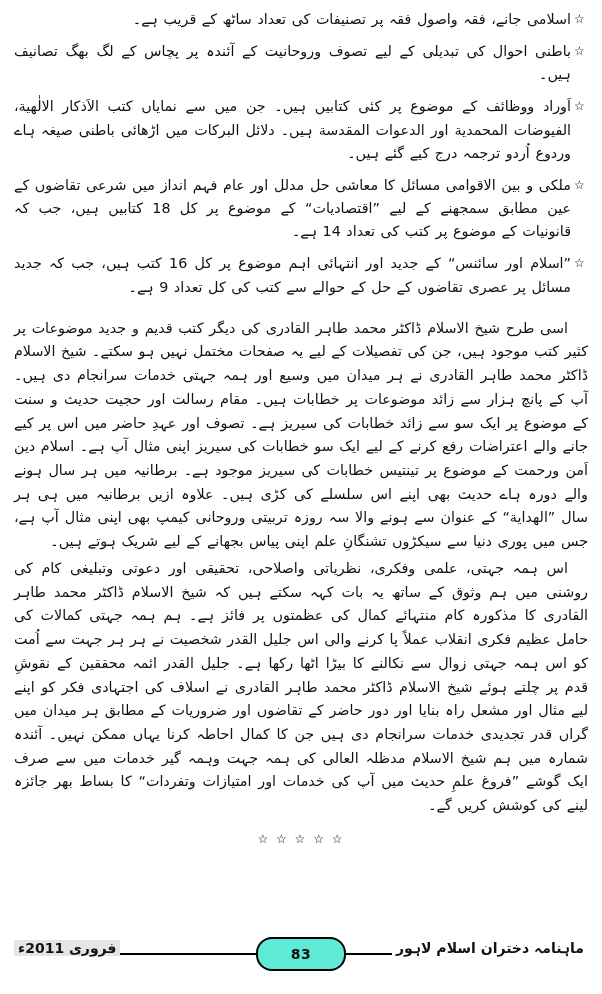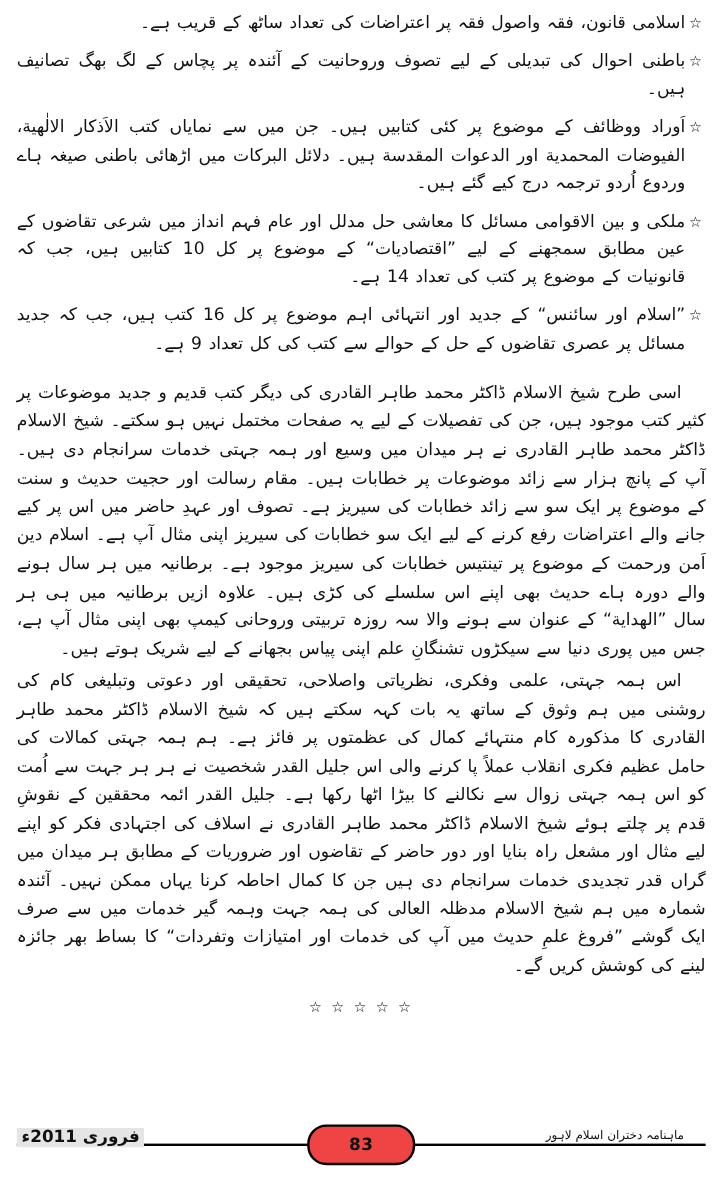--- a/index.html
+++ b/index.html
@@ -104,69 +104,69 @@
     top: 8px;
     font-size: 14px;
     font-weight: bold;
     background: #e5e5e5;
     padding: 0 4px;
     z-index: 3;
     direction: rtl;
   }
   .footer-right-label {
     position: absolute;
-    right: 28px;
+    right: 14px;
     top: 8px;
-    font-size: 10px;
-    font-weight: normal;
+    font-size: 14px;
+    font-weight: bold;
     background: #fff;
     padding: 0 4px;
     z-index: 3;
     direction: rtl;
   }
   .page-number-pill {
     position: absolute;
     left: 50%;
     transform: translateX(-50%);
     top: 5px;
     width: 86px;
     height: 30px;
     border: 2px solid #000;
     border-radius: 16px;
-    background: #ef4444;
+    background: #5eead4;
     z-index: 4;
     display: flex;
     align-items: center;
     justify-content: center;
     font-size: 14px;
     font-weight: bold;
     letter-spacing: 0.5px;
   }
 </style>
 </head>
 <body>
 
 <div class="page">
 
   <ul class="bullet-list">
     <li class="bullet-item">
       <span class="star-marker">☆</span>
-      <span class="bullet-text">اسلامی قانون، فقہ واصول فقہ پر اعتراضات کی تعداد ساٹھ کے قریب ہے۔</span>
+      <span class="bullet-text">اسلامی جانے، فقہ واصول فقہ پر تصنیفات کی تعداد ساٹھ کے قریب ہے۔</span>
     </li>
     <li class="bullet-item">
       <span class="star-marker">☆</span>
       <span class="bullet-text">باطنی احوال کی تبدیلی کے لیے تصوف وروحانیت کے آئندہ پر پچاس کے لگ بھگ تصانیف ہیں۔</span>
     </li>
     <li class="bullet-item">
       <span class="star-marker">☆</span>
       <span class="bullet-text">اَوراد ووظائف کے موضوع پر کئی کتابیں ہیں۔ جن میں سے نمایاں کتب الاَذکار الالٰهیة، الفیوضات المحمدیة اور الدعوات المقدسة ہیں۔ دلائل البرکات میں اڑھائی باطنی صیغہ ہاے وردوع اُردو ترجمہ درج کیے گئے ہیں۔</span>
     </li>
     <li class="bullet-item">
       <span class="star-marker">☆</span>
-      <span class="bullet-text">ملکی و بین الاقوامی مسائل کا معاشی حل مدلل اور عام فہم انداز میں شرعی تقاضوں کے عین مطابق سمجھنے کے لیے ”اقتصادیات“ کے موضوع پر کل 10 کتابیں ہیں، جب کہ قانونیات کے موضوع پر کتب کی تعداد 14 ہے۔</span>
+      <span class="bullet-text">ملکی و بین الاقوامی مسائل کا معاشی حل مدلل اور عام فہم انداز میں شرعی تقاضوں کے عین مطابق سمجھنے کے لیے ”اقتصادیات“ کے موضوع پر کل 18 کتابیں ہیں، جب کہ قانونیات کے موضوع پر کتب کی تعداد 14 ہے۔</span>
     </li>
     <li class="bullet-item">
       <span class="star-marker">☆</span>
       <span class="bullet-text">”اسلام اور سائنس“ کے جدید اور انتہائی اہم موضوع پر کل 16 کتب ہیں، جب کہ جدید مسائل پر عصری تقاضوں کے حل کے حوالے سے کتب کی کل تعداد 9 ہے۔</span>
     </li>
   </ul>
 
   <div class="body-block">
     <p class="para indent-first">اسی طرح شیخ الاسلام ڈاکٹر محمد طاہر القادری کی دیگر کتب قدیم و جدید موضوعات پر کثیر کتب موجود ہیں، جن کی تفصیلات کے لیے یہ صفحات مختمل نہیں ہو سکتے۔ شیخ الاسلام ڈاکٹر محمد طاہر القادری نے ہر میدان میں وسیع اور ہمہ جہتی خدمات سرانجام دی ہیں۔ آپ کے پانچ ہزار سے زائد موضوعات پر خطابات ہیں۔ مقام رسالت اور حجیت حدیث و سنت کے موضوع پر ایک سو سے زائد خطابات کی سیریز ہے۔ تصوف اور عہدِ حاضر میں اس پر کیے جانے والے اعتراضات رفع کرنے کے لیے ایک سو خطابات کی سیریز اپنی مثال آپ ہے۔ اسلام دین اَمن ورحمت کے موضوع پر تینتیس خطابات کی سیریز موجود ہے۔ برطانیہ میں ہر سال ہونے والے دورہ ہاے حدیث بھی اپنے اس سلسلے کی کڑی ہیں۔ علاوہ ازیں برطانیہ میں ہی ہر سال ”الھدایة“ کے عنوان سے ہونے والا سہ روزہ تربیتی وروحانی کیمپ بھی اپنی مثال آپ ہے، جس میں پوری دنیا سے سیکڑوں تشنگانِ علم اپنی پیاس بجھانے کے لیے شریک ہوتے ہیں۔</p>
     <p class="para indent-first">اس ہمہ جہتی، علمی وفکری، نظریاتی واصلاحی، تحقیقی اور دعوتی وتبلیغی کام کی روشنی میں ہم وثوق کے ساتھ یہ بات کہہ سکتے ہیں کہ شیخ الاسلام ڈاکٹر محمد طاہر القادری کا مذکورہ کام منتہائے کمال کی عظمتوں پر فائز ہے۔ ہم ہمہ جہتی کمالات کی حامل عظیم فکری انقلاب عملاً پا کرنے والی اس جلیل القدر شخصیت نے ہر ہر جہت سے اُمت کو اس ہمہ جہتی زوال سے نکالنے کا بیڑا اٹھا رکھا ہے۔ جلیل القدر ائمہ محققین کے نقوشِ قدم پر چلتے ہوئے شیخ الاسلام ڈاکٹر محمد طاہر القادری نے اسلاف کی اجتہادی فکر کو اپنے لیے مثال اور مشعل راہ بنایا اور دور حاضر کے تقاضوں اور ضروریات کے مطابق ہر میدان میں گراں قدر تجدیدی خدمات سرانجام دی ہیں جن کا کمال احاطہ کرنا یہاں ممکن نہیں۔ آئندہ شمارہ میں ہم شیخ الاسلام مدظلہ العالی کی ہمہ جہت وہمہ گیر خدمات میں سے صرف ایک گوشے ”فروغ علمِ حدیث میں آپ کی خدمات اور امتیازات وتفردات“ کا بساط بھر جائزہ لینے کی کوشش کریں گے۔</p>

